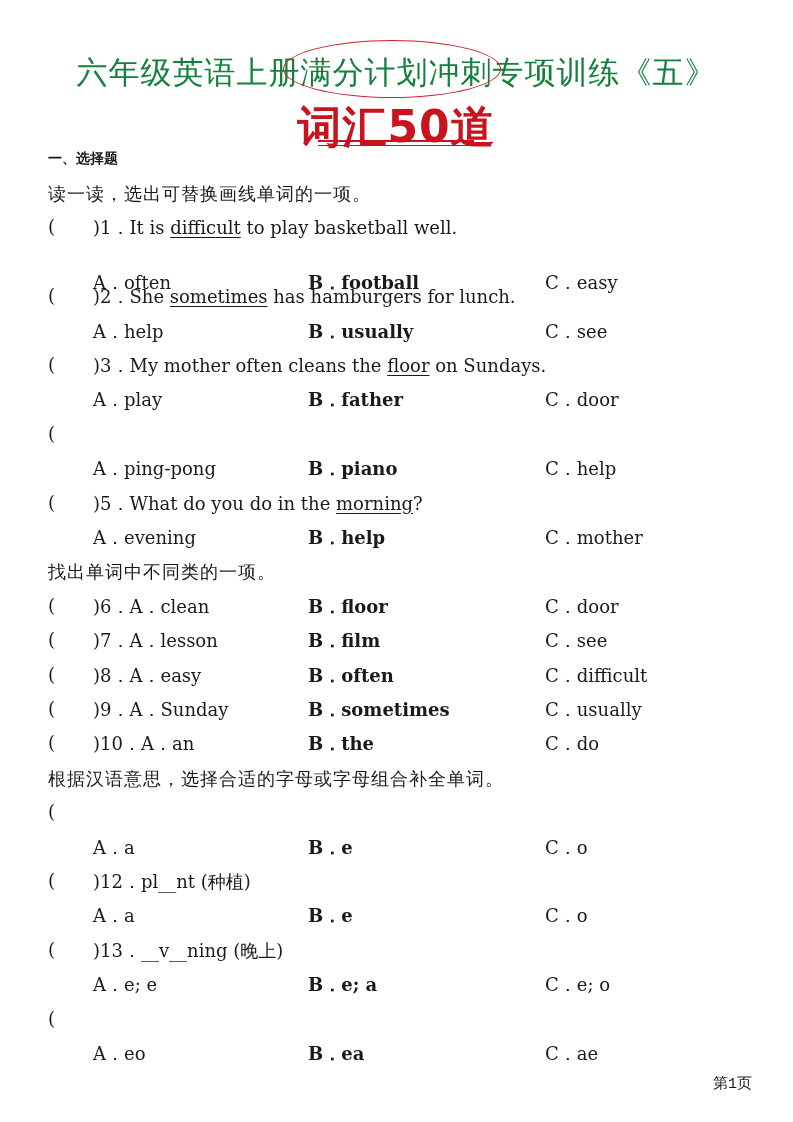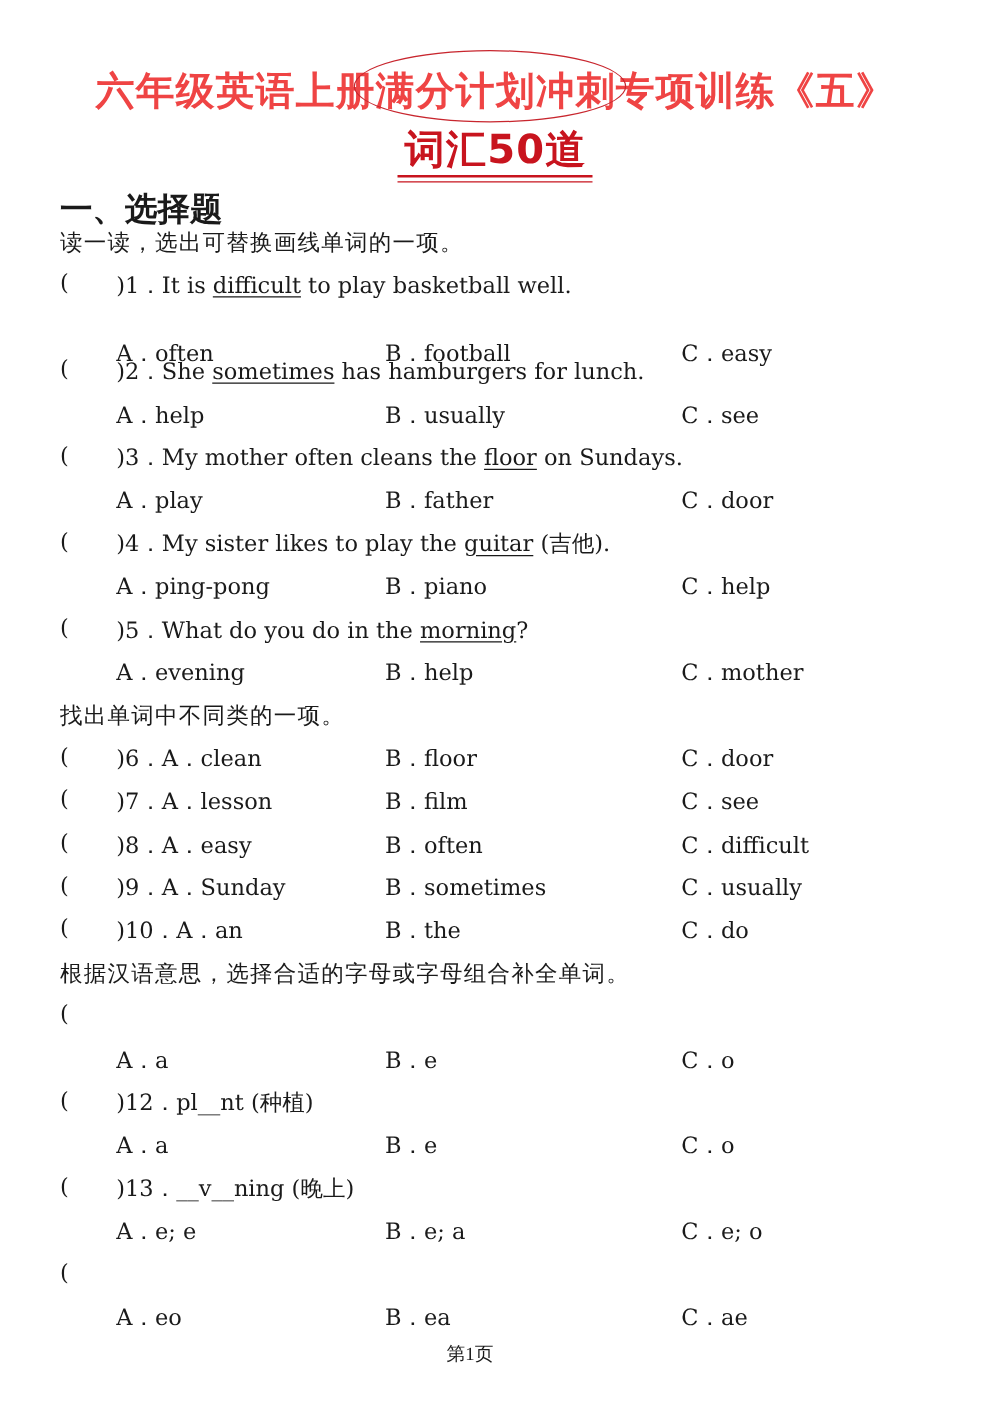--- a/index.html
+++ b/index.html
@@ -1,41 +1,41 @@
 <!DOCTYPE html>
 <html><head>
 <meta charset="utf-8">
 <style>
   html, body { margin: 0; padding: 0; background: #ffffff; }
   body { width: 793px; height: 1122px; position: relative; overflow: hidden;
          font-family: "DejaVu Serif", "Liberation Serif", serif; color: #1a1a1a; }
   .title { position: absolute; left: 0; top: 52px; width: 793px; text-align: center;
-           font-family: "DejaVu Sans", "Liberation Sans", sans-serif; font-weight: bold;
-           font-size: 31px; letter-spacing: 1px; color: #ef4444; white-space: nowrap; }
+           font-family: "DejaVu Sans", "Liberation Sans", sans-serif; font-weight: normal;
+           font-size: 31px; letter-spacing: 1px; color: #15803d; white-space: nowrap; }
   .ellipse { position: absolute; left: 283px; top: 40px; width: 218px; height: 58px;
              border: 1.5px solid #c8262e; border-radius: 50%; box-sizing: border-box; }
   .subtitle { position: absolute; left: 0; top: 98px; width: 793px; text-align: center;
               font-family: "DejaVu Sans", "Liberation Sans", sans-serif; font-weight: bold;
-              font-size: 32px; color: #c8141e; letter-spacing: 1px; }
+              font-size: 44px; color: #c8141e; letter-spacing: 1px; }
   .sub-underline1 { position: absolute; left: 318px; top: 140px; width: 156px; height: 0;
                     border-top: 2px solid #c8141e; }
   .sub-underline2 { position: absolute; left: 318px; top: 145px; width: 156px; height: 0;
                     border-top: 1.5px solid #c8141e; }
-  .section-head { position: absolute; left: 48px; top: 150px; font-size: 26px; font-weight: bold;
+  .section-head { position: absolute; left: 48px; top: 150px; font-size: 14px; font-weight: bold;
                   font-family: Liberation Mono, monospace; }
   .instr { position: absolute; left: 48px; font-size: 18px; letter-spacing: 1px; }
   .row { position: absolute; left: 0; width: 793px; height: 30px; font-size: 18px; white-space: nowrap; }
   .paren-l { position: absolute; left: 48px; }
   .qtext { position: absolute; left: 93px; }
   .optA { position: absolute; left: 93px; }
-  .optB { position: absolute; left: 308px; }
+  .optB { position: absolute; left: 308px; font-weight: bold; }
   .optC { position: absolute; left: 545px; }
   .ul { text-decoration: underline; text-underline-offset: 3px; }
-  .footer { position: absolute; left: 0; top: 1074px; width: 752px; text-align: center; font-size: 15px;
-            font-family: Liberation Serif, serif; }
+  .footer { position: absolute; left: 0; top: 1074px; width: 752px; text-align: right; font-size: 15px;
+            font-family: Liberation Mono, monospace; }
 </style>
 </head>
 <body>
 
 <div class="title">六年级英语上册满分计划冲刺专项训练《五》</div>
 <div class="ellipse"></div>
 <div class="subtitle">词汇50道</div>
 <div class="sub-underline1"></div>
 <div class="sub-underline2"></div>
 
@@ -65,21 +65,20 @@
       <span class="paren-l">(</span>
       <span class="qtext" style="white-space: pre;"><span>)</span><span>3</span><span>．</span><span>My mother often cleans the </span><span class="ul">floor</span><span> on Sundays.</span></span>
     </div>
     <div class="row" style="top: 388.4px;">
       <span class="optA">A．play</span>
       <span class="optB">B．father</span>
       <span class="optC">C．door</span>
     </div>
     <div class="row" style="top: 422.8px;">
       <span class="paren-l">(</span>
-      <span class="qtext" style="white-space: pre;"><span>)</span><span>4</span><span>．</span><span>My sister likes to play the </span><span class="ul">guitar</span><span> (吉他).</span></span>
     </div>
     <div class="row" style="top: 457.2px;">
       <span class="optA">A．ping-pong</span>
       <span class="optB">B．piano</span>
       <span class="optC">C．help</span>
     </div>
     <div class="row" style="top: 491.6px;">
       <span class="paren-l">(</span>
       <span class="qtext" style="white-space: pre;"><span>)</span><span>5</span><span>．</span><span>What do you do in the </span><span class="ul">morning</span><span>?</span></span>
     </div>

